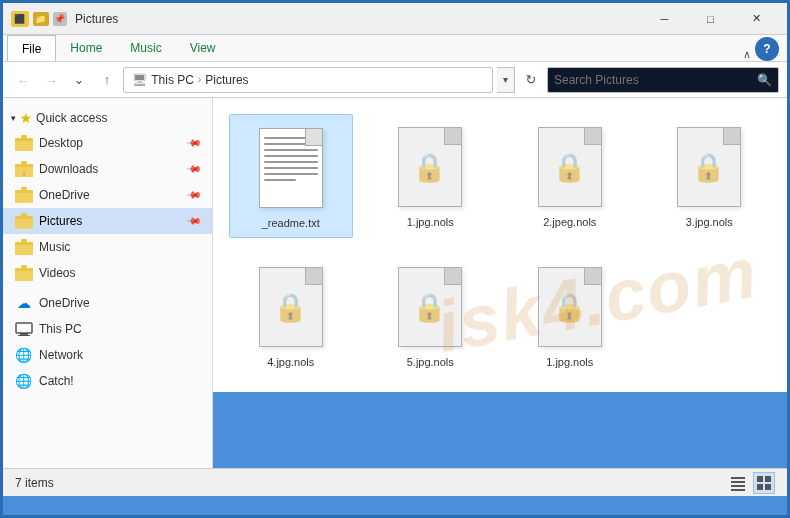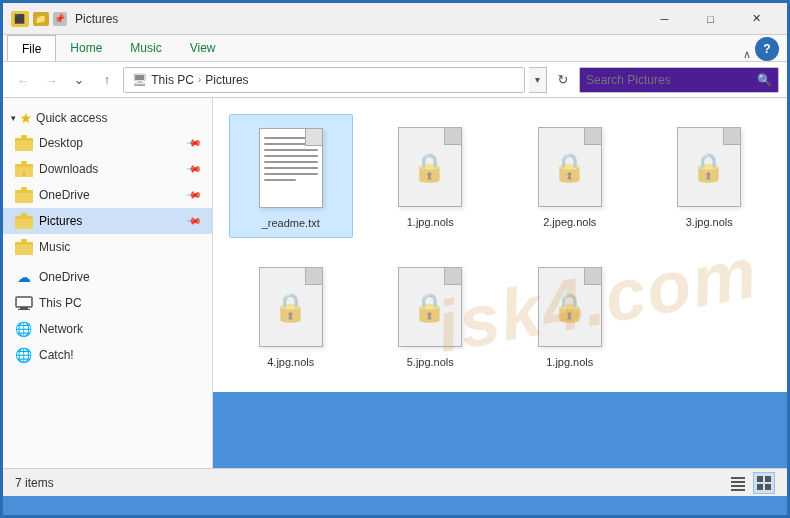--- a/index.html
+++ b/index.html
@@ -175,28 +175,28 @@
       width: 24px;
       height: 24px;
       display: flex;
       align-items: center;
       justify-content: center;
       cursor: pointer;
       color: #555;
       font-size: 13px;
     }
     .search-box {
-      width: 200px;
+      width: 232px;
       height: 26px;
       border: 1px solid #c0c0c0;
       border-radius: 2px;
       display: flex;
       align-items: center;
       padding: 0 6px;
-      background: #4c1d95;
+      background: #0f172a;
       gap: 4px;
     }
     .search-input {
       flex: 1;
       border: none;
       outline: none;
       font-size: 12px;
       color: #999;
       background: transparent;
     }
@@ -518,20 +518,30 @@
       </div>
       <div class="sidebar-item">
         <div class="item-icon">
           <svg width="18" height="16" viewBox="0 0 18 16">
               <rect x="0" y="3" width="18" height="13" rx="1" fill="#e8c842"></rect>
               <rect x="0" y="6" width="18" height="10" rx="1" fill="#f0d060"></rect>
               <rect x="6" y="0" width="6" height="4" rx="1" fill="#e8c842"></rect>
             </svg>
         </div>
         <span>Music</span>
+      </div>
+      <div class="sidebar-item">
+        <div class="item-icon">
+          <svg width="18" height="16" viewBox="0 0 18 16">
+              <rect x="0" y="3" width="18" height="13" rx="1" fill="#e8c842"></rect>
+              <rect x="0" y="6" width="18" height="10" rx="1" fill="#f0d060"></rect>
+              <rect x="6" y="0" width="6" height="4" rx="1" fill="#e8c842"></rect>
+            </svg>
+        </div>
+        <span>Videos</span>
       </div>
     </div>
 
     <div class="sidebar-item">
       <div class="item-icon icon-onedrive">☁</div>
       <span>OneDrive</span>
     </div>
 
     <div class="sidebar-item">
       <div class="item-icon">

